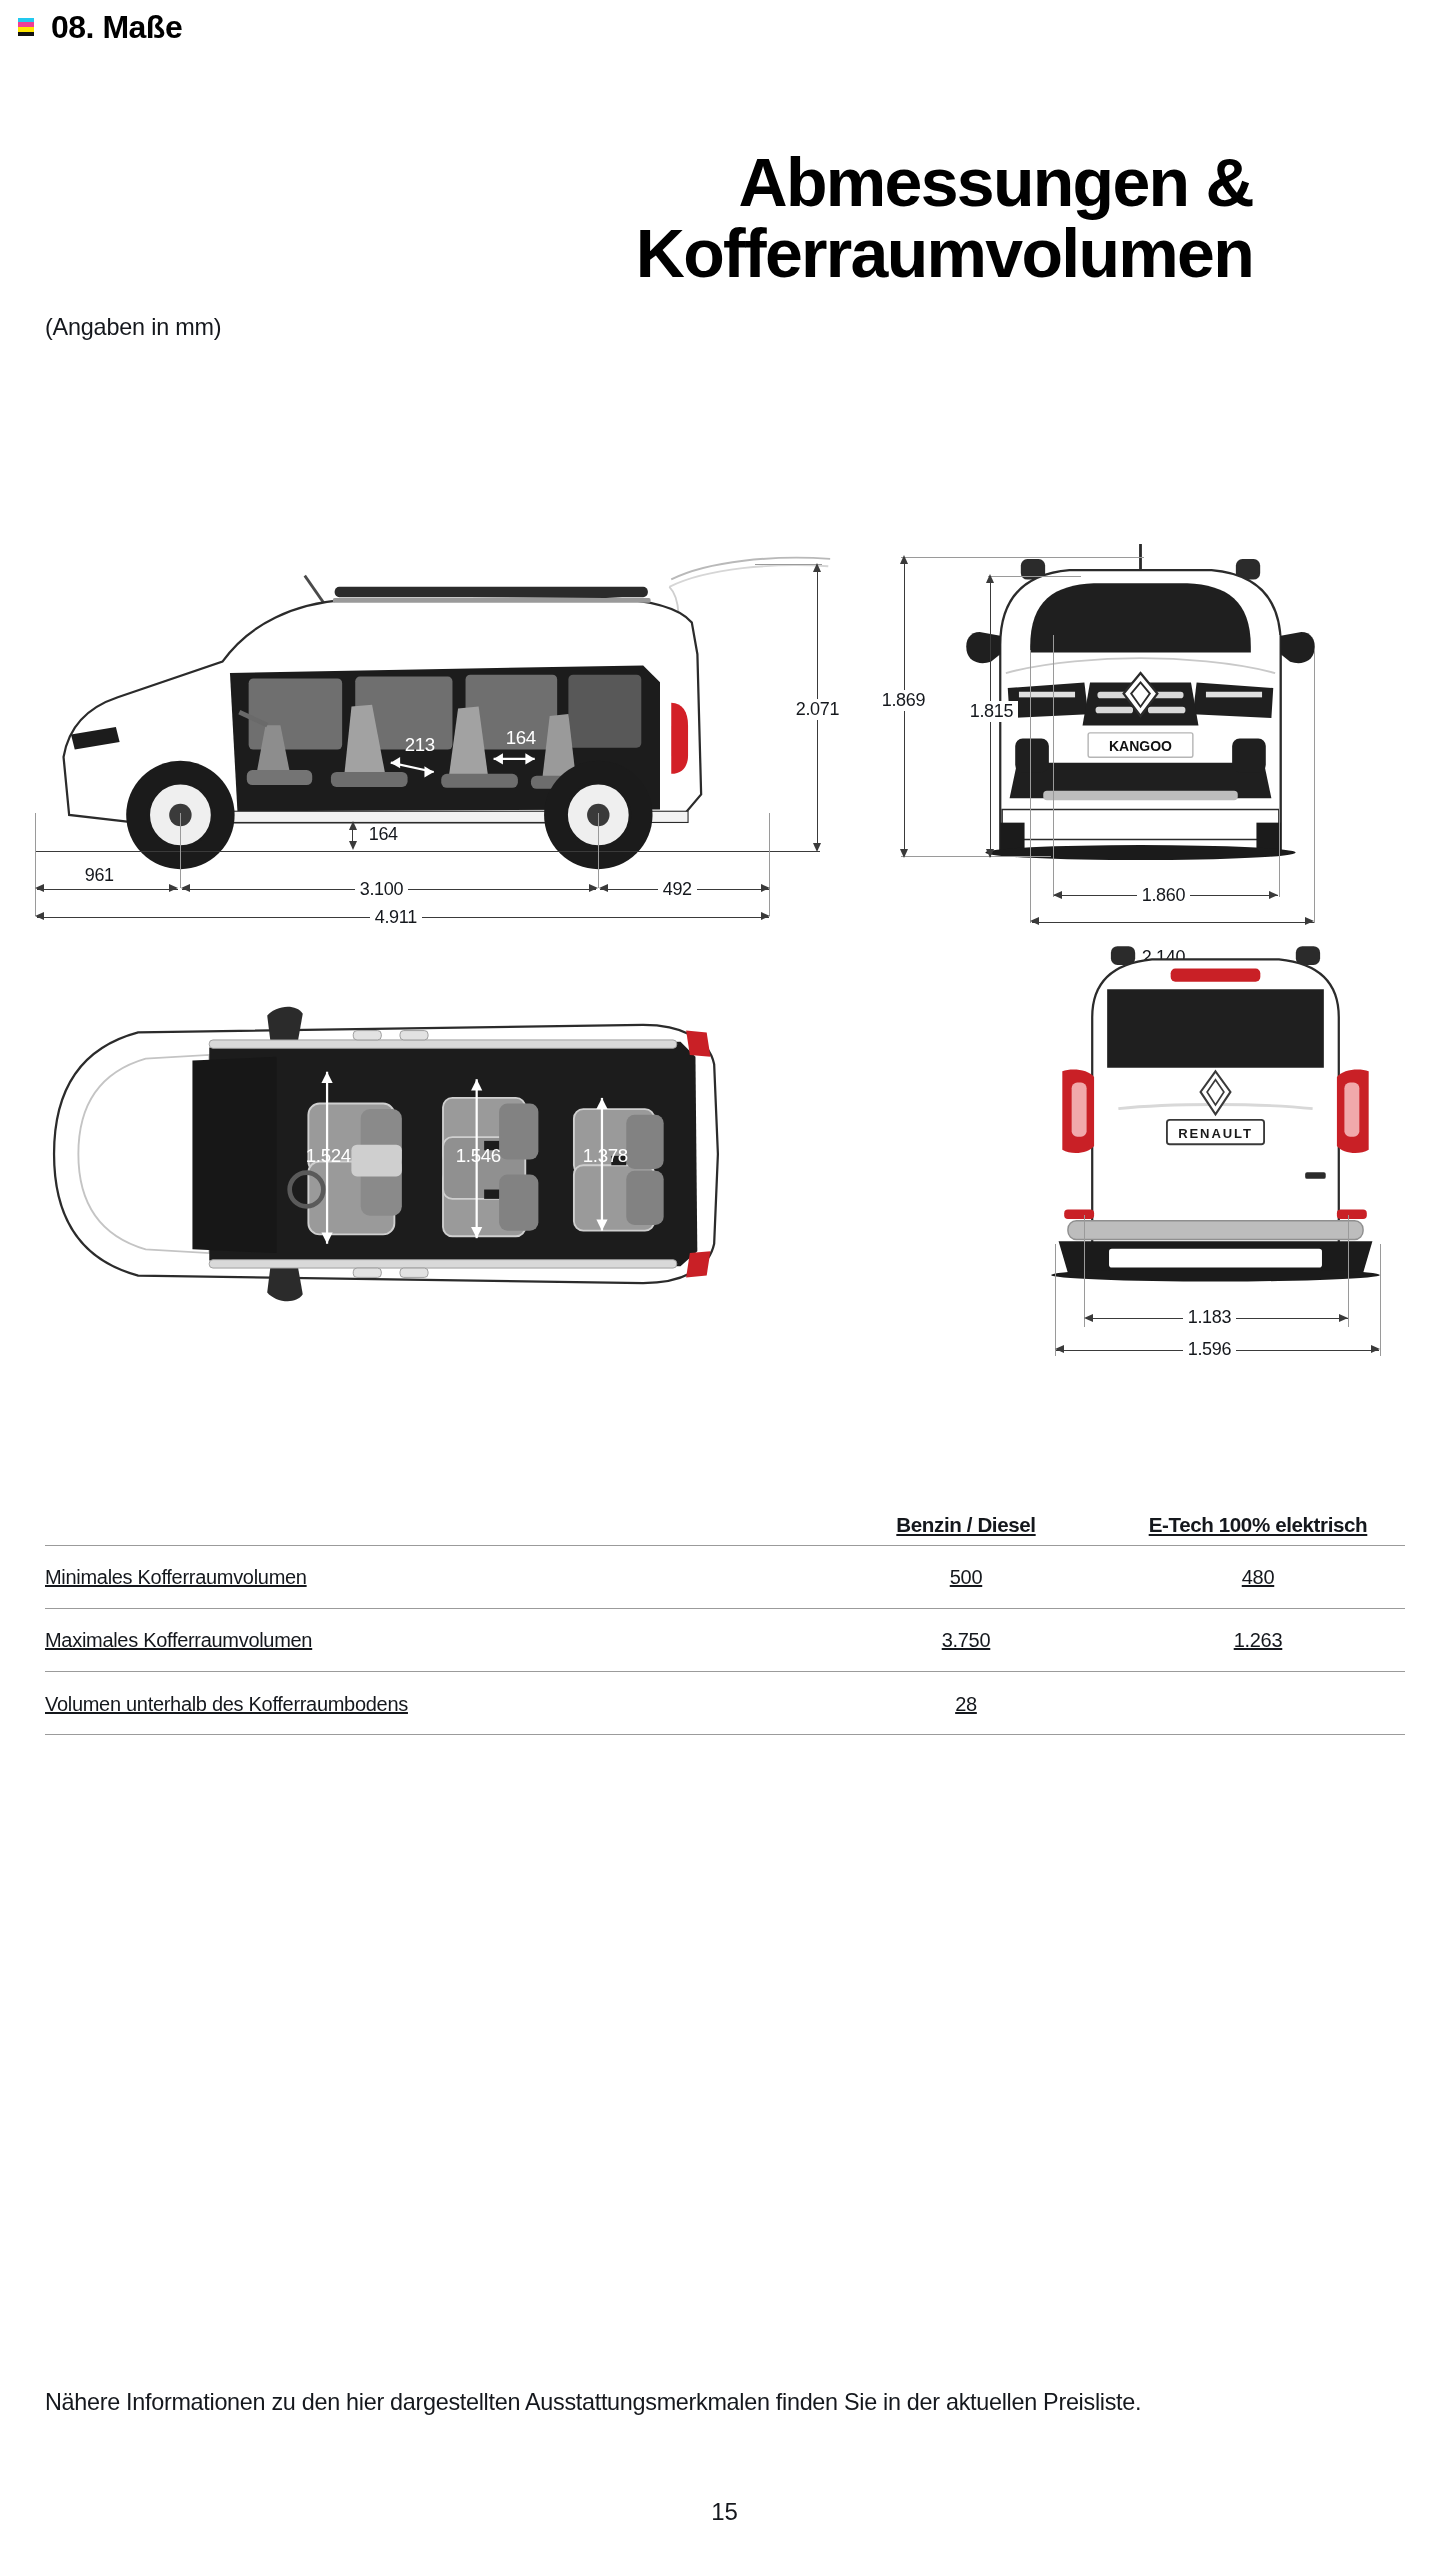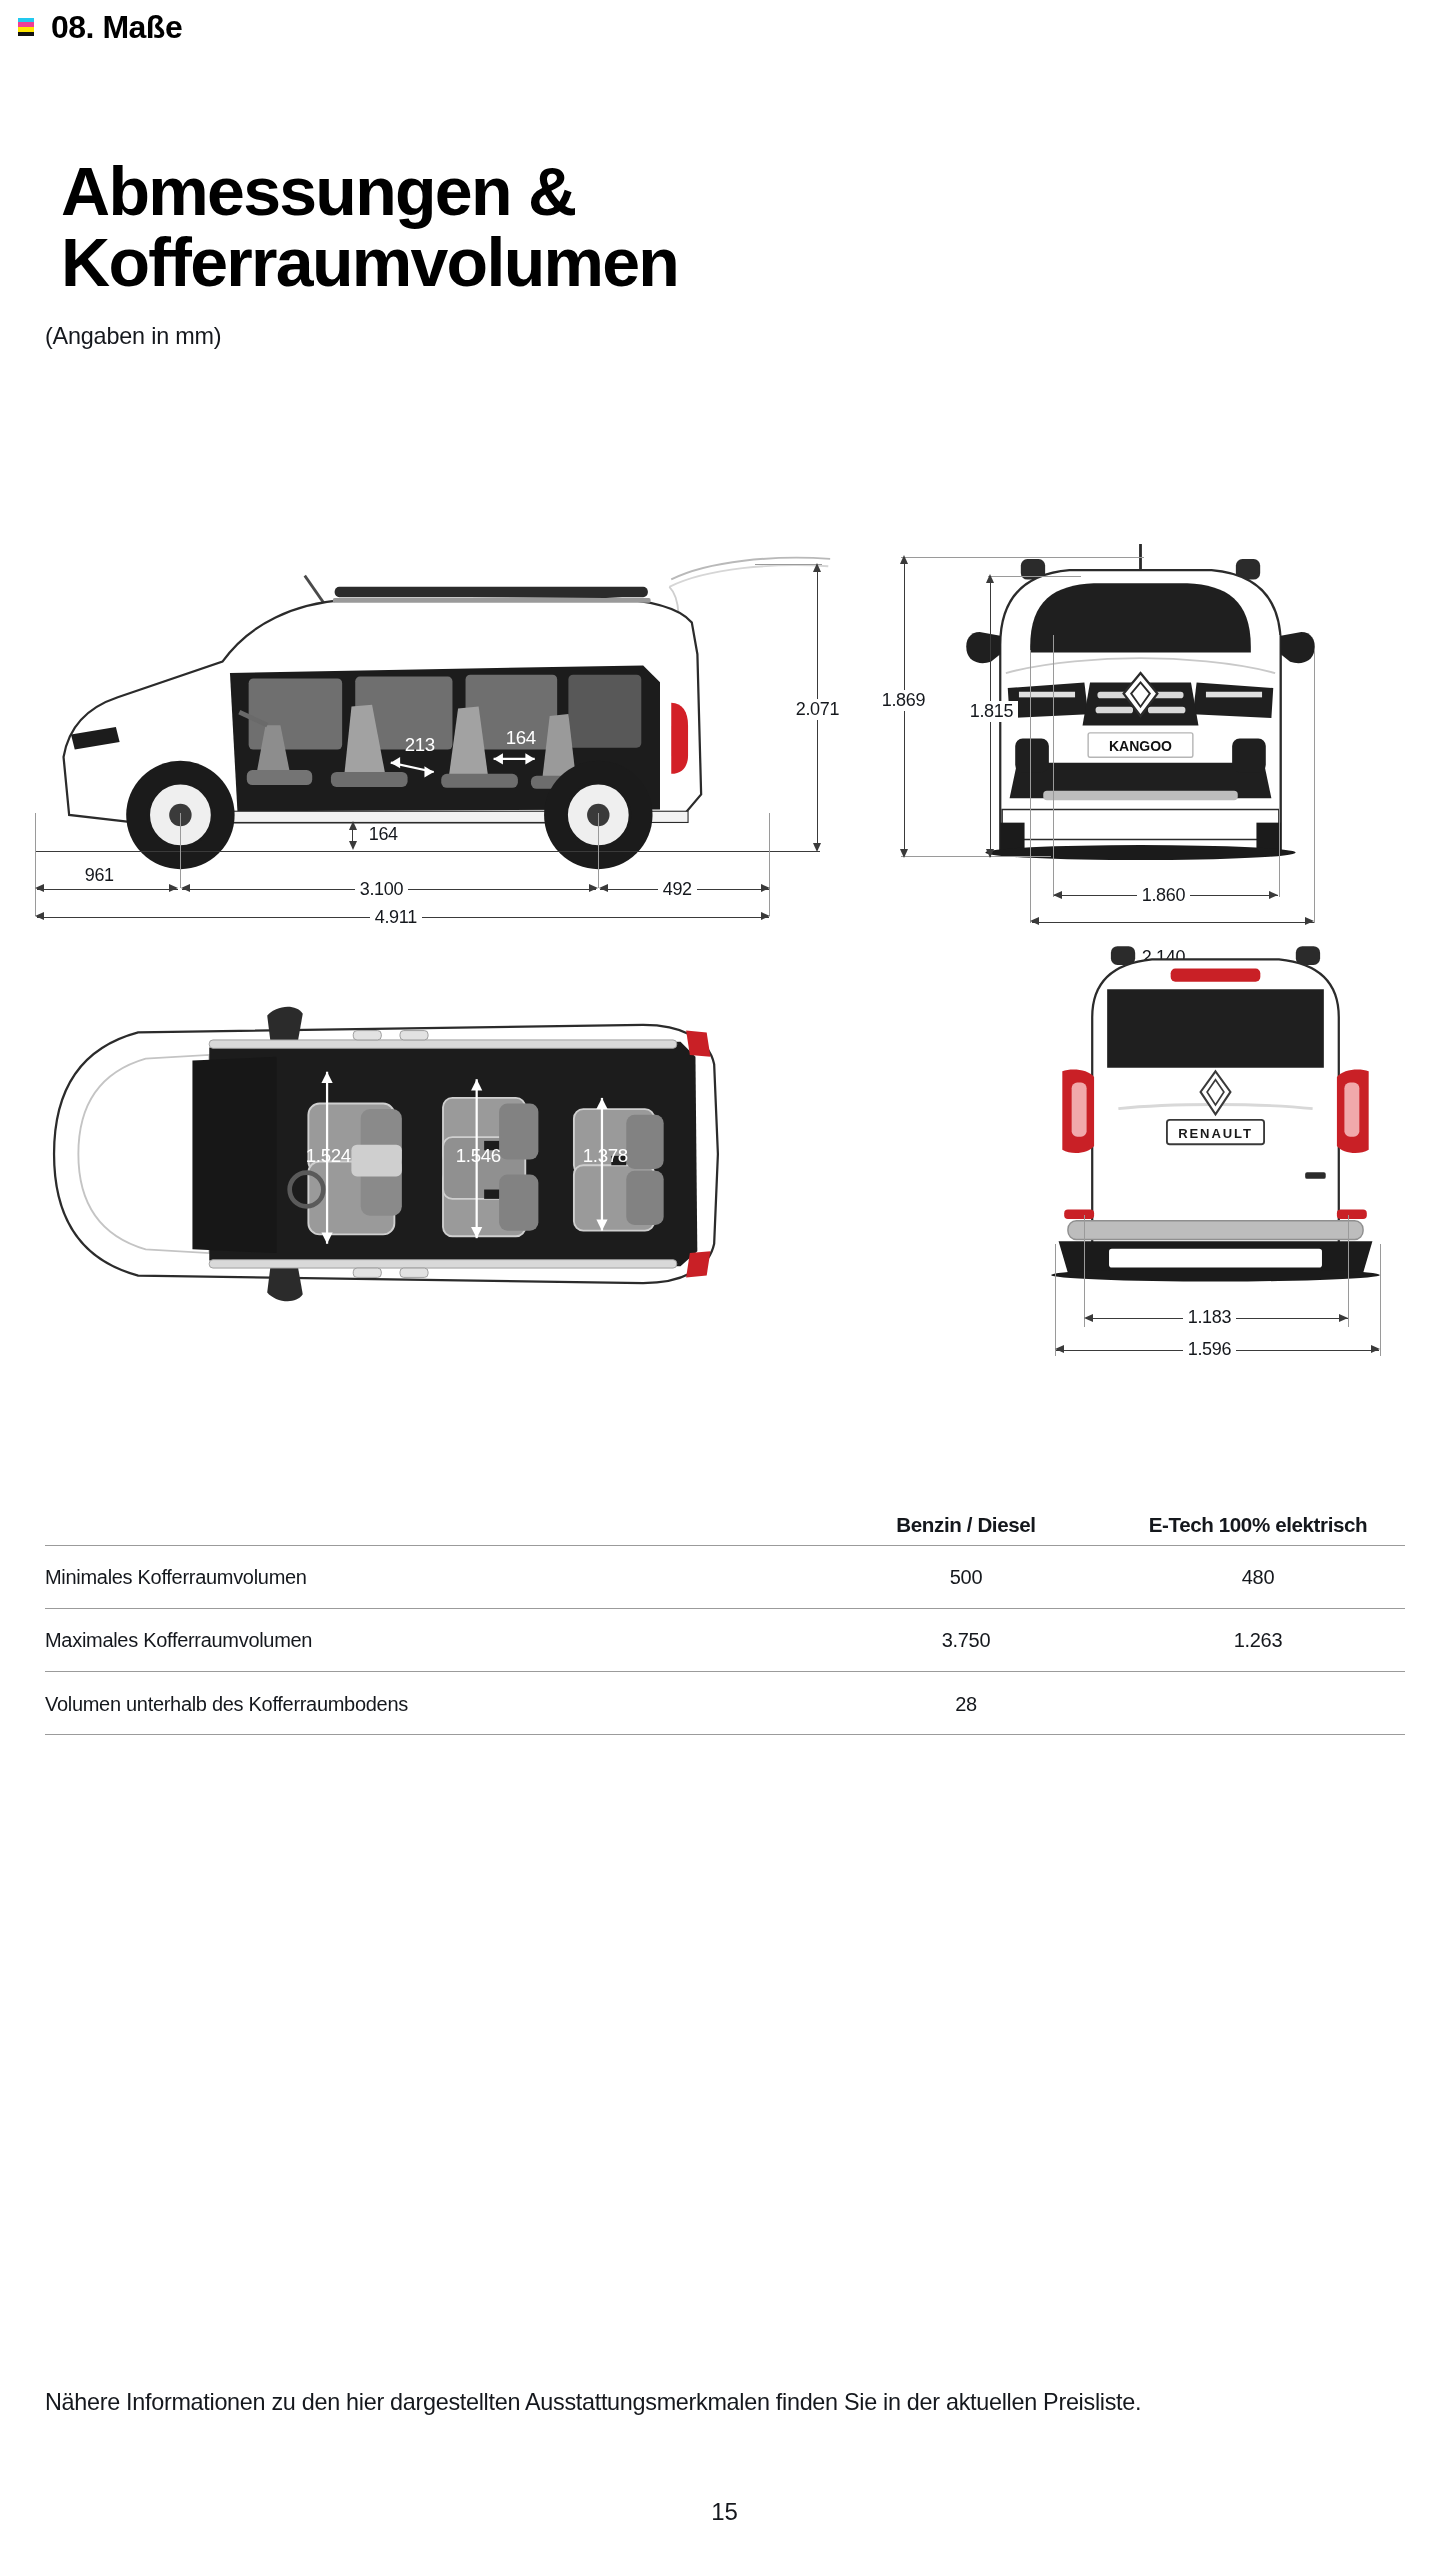--- a/index.html
+++ b/index.html
@@ -53,21 +53,22 @@
     left: 45px;
     top: 140px;
     width: 1215px;
   }
   .main-title {
     font-size: 68px;
     font-weight: bold;
     line-height: 1.05;
     letter-spacing: -1.7px;
     color: #000;
-    margin: 16px;
+    margin: 7px;
+    text-align: right;
   }
   .subtitle {
     margin: 24px 0 0 0;
     font-size: 23.4px;
     font-weight: normal;
     color: #15181d;
     letter-spacing: -0.2px;
   }
 
   
@@ -118,20 +119,21 @@
 
   
   .spec-table {
     position: absolute;
     left: 45px;
     top: 1513px;
     width: 1360px;
     border-collapse: collapse;
     font-size: 20.6px;
     color: #15181d;
+    text-decoration: underline;
   }
   .spec-table th, .spec-table td {
     padding: 0;
     text-align: left;
     font-weight: normal;
   }
   .spec-table thead th {
     font-weight: bold;
     font-size: 20.6px;
     letter-spacing: -0.4px;

